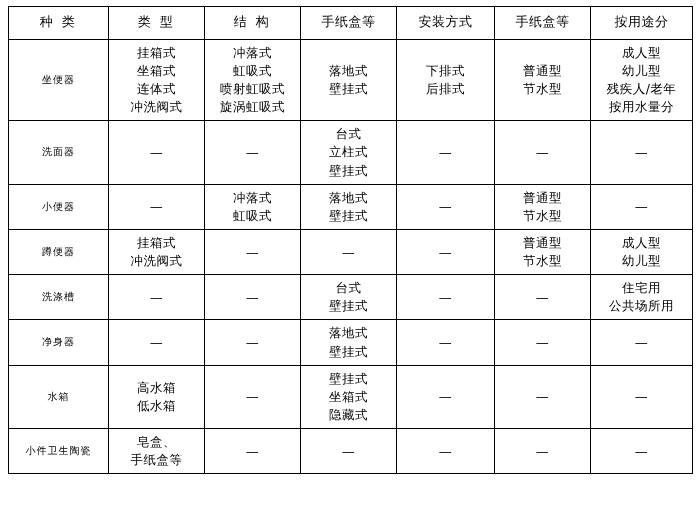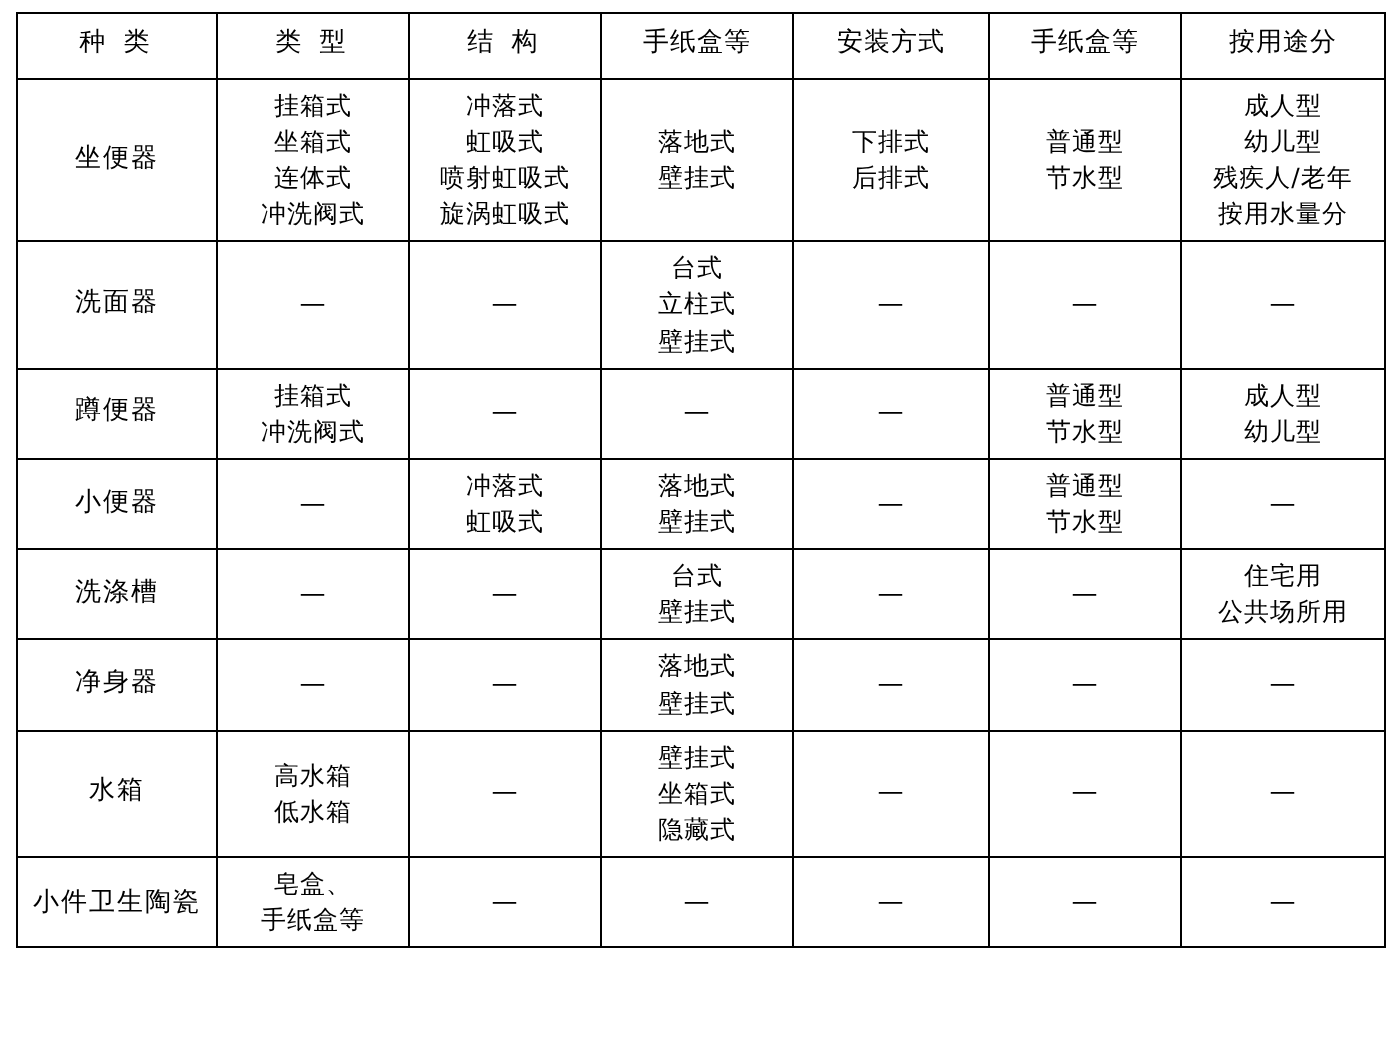--- a/index.html
+++ b/index.html
@@ -56,21 +56,21 @@
     padding: 6px 2px 7px 2px;
   }
   table.spec-table tr.head th.tight {
     letter-spacing: 0.5px;
   }
   table.spec-table tr:last-child td {
     border-bottom: 1.6px solid #000;
   }
   table.spec-table td.first-col {
     border-left: 1.4px solid #000;
-    font-size: 13px;
+    font-size: 10px;
     letter-spacing: 1px;
   }
   table.spec-table th.first-col {
     border-left: 1.4px solid #000;
   }
   table.spec-table td.last-col,
   table.spec-table th.last-col {
     border-right: 1.4px solid #000;
     margin-left: 24px;
   }
@@ -188,20 +188,56 @@
               <span class="dash">—</span>
             </div>
           </td>
           <td class="last-col">
             <div class="cell-lines">
               <span class="dash">—</span>
             </div>
           </td>
         </tr>
         <tr>
+          <td class="first-col">小便器</td>
+          <td>
+            <div class="cell-lines">
+              <span class="dash">—</span>
+            </div>
+          </td>
+          <td>
+            <div class="cell-lines">
+              <span>冲落式</span>
+              <span>虹吸式</span>
+            </div>
+          </td>
+          <td>
+            <div class="cell-lines">
+              <span>落地式</span>
+              <span>壁挂式</span>
+            </div>
+          </td>
+          <td>
+            <div class="cell-lines">
+              <span class="dash">—</span>
+            </div>
+          </td>
+          <td>
+            <div class="cell-lines">
+              <span>普通型</span>
+              <span>节水型</span>
+            </div>
+          </td>
+          <td class="last-col">
+            <div class="cell-lines">
+              <span class="dash">—</span>
+            </div>
+          </td>
+        </tr>
+        <tr>
           <td class="first-col">蹲便器</td>
           <td>
             <div class="cell-lines">
               <span>挂箱式</span>
               <span>冲洗阀式</span>
             </div>
           </td>
           <td>
             <div class="cell-lines">
               <span class="dash">—</span>
@@ -220,56 +256,20 @@
           <td>
             <div class="cell-lines">
               <span>普通型</span>
               <span>节水型</span>
             </div>
           </td>
           <td class="last-col">
             <div class="cell-lines">
               <span>成人型</span>
               <span>幼儿型</span>
-            </div>
-          </td>
-        </tr>
-        <tr>
-          <td class="first-col">小便器</td>
-          <td>
-            <div class="cell-lines">
-              <span class="dash">—</span>
-            </div>
-          </td>
-          <td>
-            <div class="cell-lines">
-              <span>冲落式</span>
-              <span>虹吸式</span>
-            </div>
-          </td>
-          <td>
-            <div class="cell-lines">
-              <span>落地式</span>
-              <span>壁挂式</span>
-            </div>
-          </td>
-          <td>
-            <div class="cell-lines">
-              <span class="dash">—</span>
-            </div>
-          </td>
-          <td>
-            <div class="cell-lines">
-              <span>普通型</span>
-              <span>节水型</span>
-            </div>
-          </td>
-          <td class="last-col">
-            <div class="cell-lines">
-              <span class="dash">—</span>
             </div>
           </td>
         </tr>
         <tr>
           <td class="first-col">洗涤槽</td>
           <td>
             <div class="cell-lines">
               <span class="dash">—</span>
             </div>
           </td>

